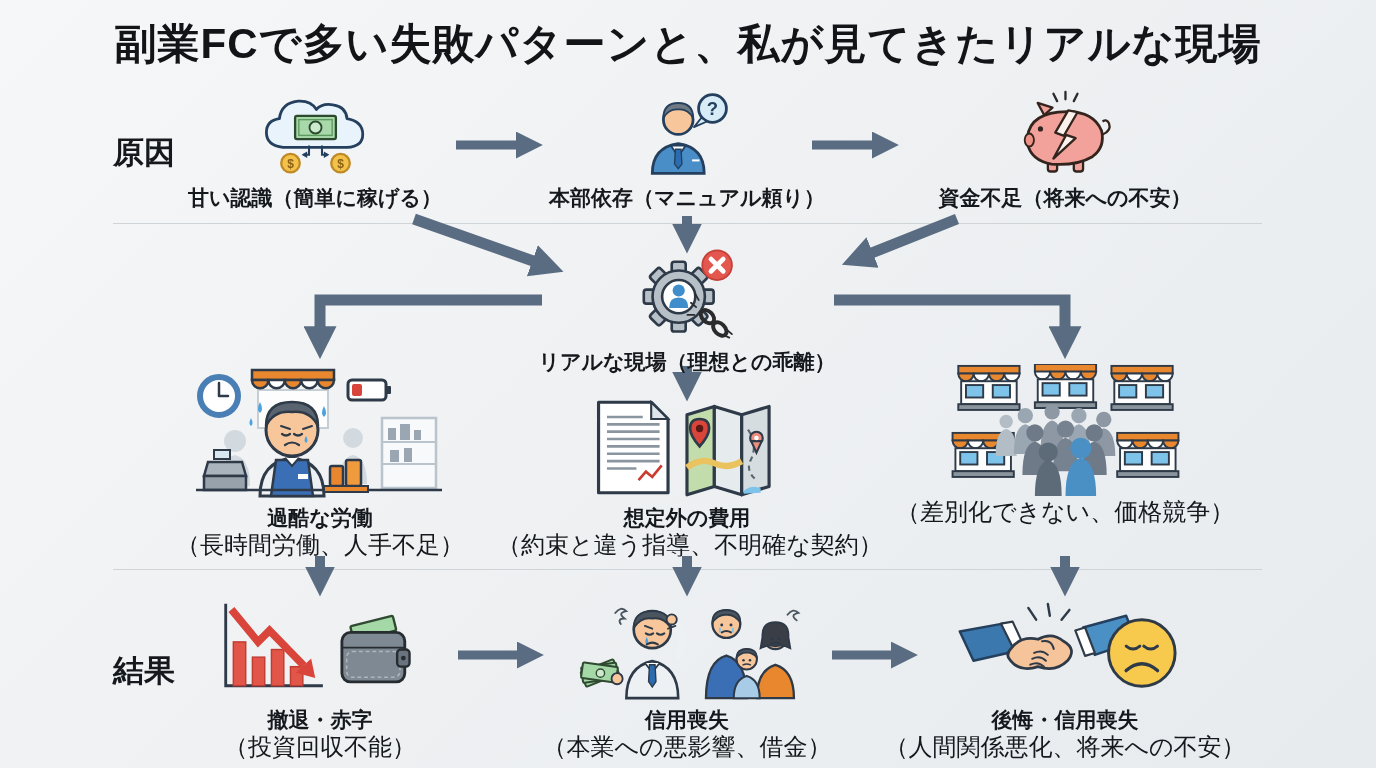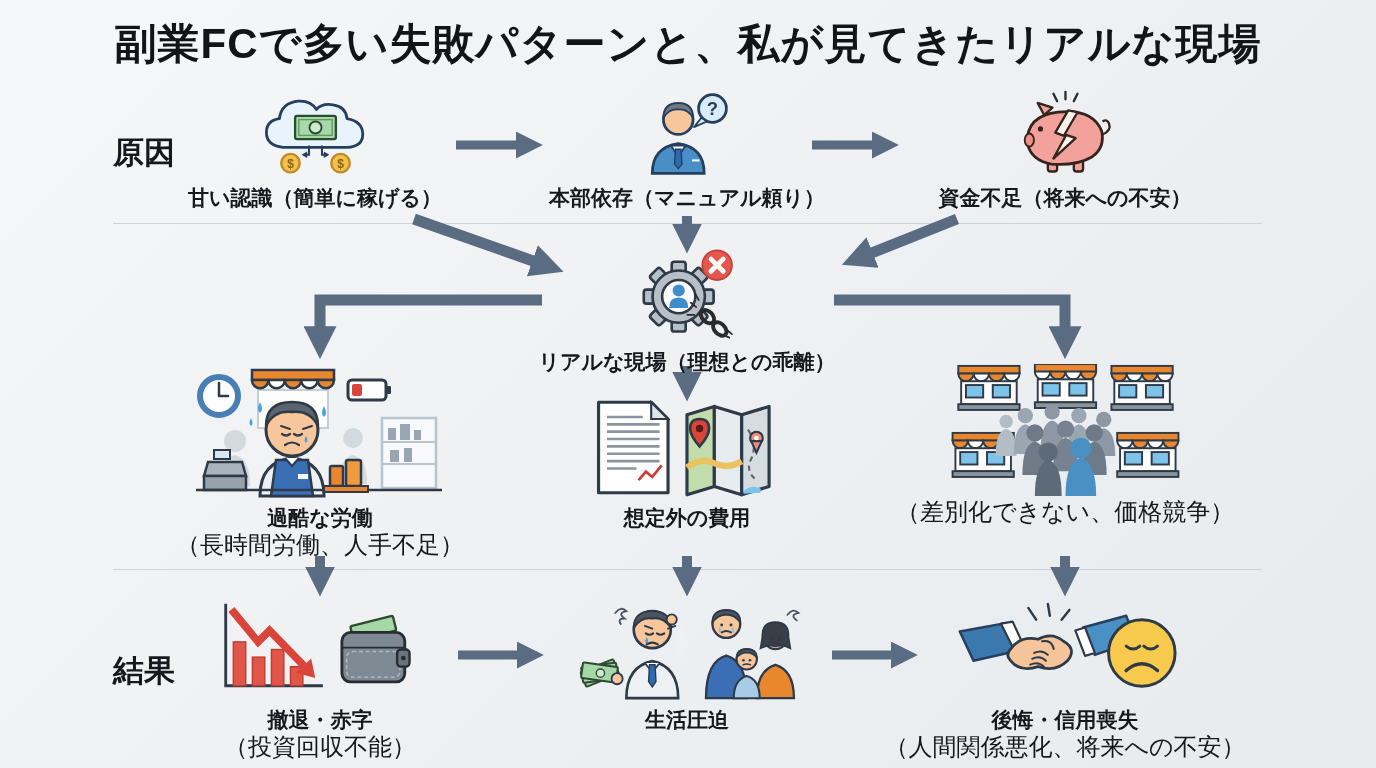--- a/index.html
+++ b/index.html
@@ -232,20 +232,21 @@
         <path d="M150 30 Q160 45 152 60 Q148 70 158 78" stroke="#5a6570" stroke-width="2" stroke-dasharray="5 4" fill="none"></path>
         <path d="M146 88 Q154 82 162 86 L162 90 L146 91 Z" fill="#7ec3ea"></path>
         <path d="M104 20 Q113 20 113 29 Q113 36 104 46 Q95 36 95 29 Q95 20 104 20 Z" fill="#d9453a" stroke="#2e3a48" stroke-width="2.5"></path>
         <circle cx="104" cy="29" r="3.5" fill="#5c1813"></circle>
         <circle cx="158" cy="38" r="6" fill="#ef8d7e" stroke="#2e3a48" stroke-width="2"></circle>
         <path d="M153 41 L158 52 L163 41 Z" fill="#ef8d7e" stroke="#2e3a48" stroke-width="2"></path>
         <circle cx="158" cy="38" r="2.2" fill="#ffffff"></circle>
       </svg>
     </div>
     <div class="cap">想定外の費用</div>
+    <div class="cap2">（約束と違う指導、不明確な契約）</div>
   </div>
 
   <div class="node" style="left:875px;top:362px;width:380px;">
     <div class="icon-box" style="height:136px;">
       <svg width="235" height="134" viewBox="0 0 240 140">
         <g>
           <g transform="translate(8,2)">
             <rect x="0" y="0" width="64" height="8" fill="#e8872e" stroke="#2e3a48" stroke-width="2"></rect>
             <path d="M0 8 a8 8 0 0 0 16 0 z" fill="#e8872e" stroke="#2e3a48" stroke-width="2"></path>
               <path d="M16 8 a8 8 0 0 0 16 0 z" fill="#ffffff" stroke="#2e3a48" stroke-width="2"></path>
@@ -411,21 +412,22 @@
         <path d="M218 47 Q223 45 228 47" stroke="#2e3a48" stroke-width="1.8" fill="none" stroke-linecap="round"></path>
         <path d="M203 106 Q203 76 223 70 Q243 76 243 106 Z" fill="#e8872e" stroke="#2e3a48" stroke-width="2.5"></path>
         <circle cx="192" cy="64" r="11" fill="#f7c69b" stroke="#2e3a48" stroke-width="2.2"></circle>
         <path d="M181 62 Q181 53 192 53 Q203 53 203 62 Q197 56 192 57 Q187 56 181 62 Z" fill="#4a5560" stroke="#2e3a48" stroke-width="1.8"></path>
         <circle cx="188.5" cy="65" r="1.4" fill="#2e3a48"></circle>
           <circle cx="195.5" cy="65" r="1.4" fill="#2e3a48"></circle>
         <path d="M188 70 Q192 68 196 70" stroke="#2e3a48" stroke-width="1.6" fill="none" stroke-linecap="round"></path>
         <path d="M178 106 Q178 86 192 82 Q206 86 206 106 Z" fill="#a8cce8" stroke="#2e3a48" stroke-width="2.2"></path>
       </svg>
     </div>
-    <div class="cap">生活圧迫</div>
+    <div class="cap">信用喪失</div>
+    <div class="cap2">（本業への悪影響、借金）</div>
   </div>
 
   <div class="node" style="left:870px;top:598px;width:390px;text-align:center;">
     <div class="icon-box" style="height:102px;">
       <svg width="230" height="98" viewBox="0 0 235 100">
         <g stroke="#2e3a48" stroke-width="2.5" stroke-linecap="round">
           <path d="M88 18 L80 6"></path>
             <path d="M102 14 L100 2"></path>
             <path d="M114 18 L122 8"></path>
         </g>

